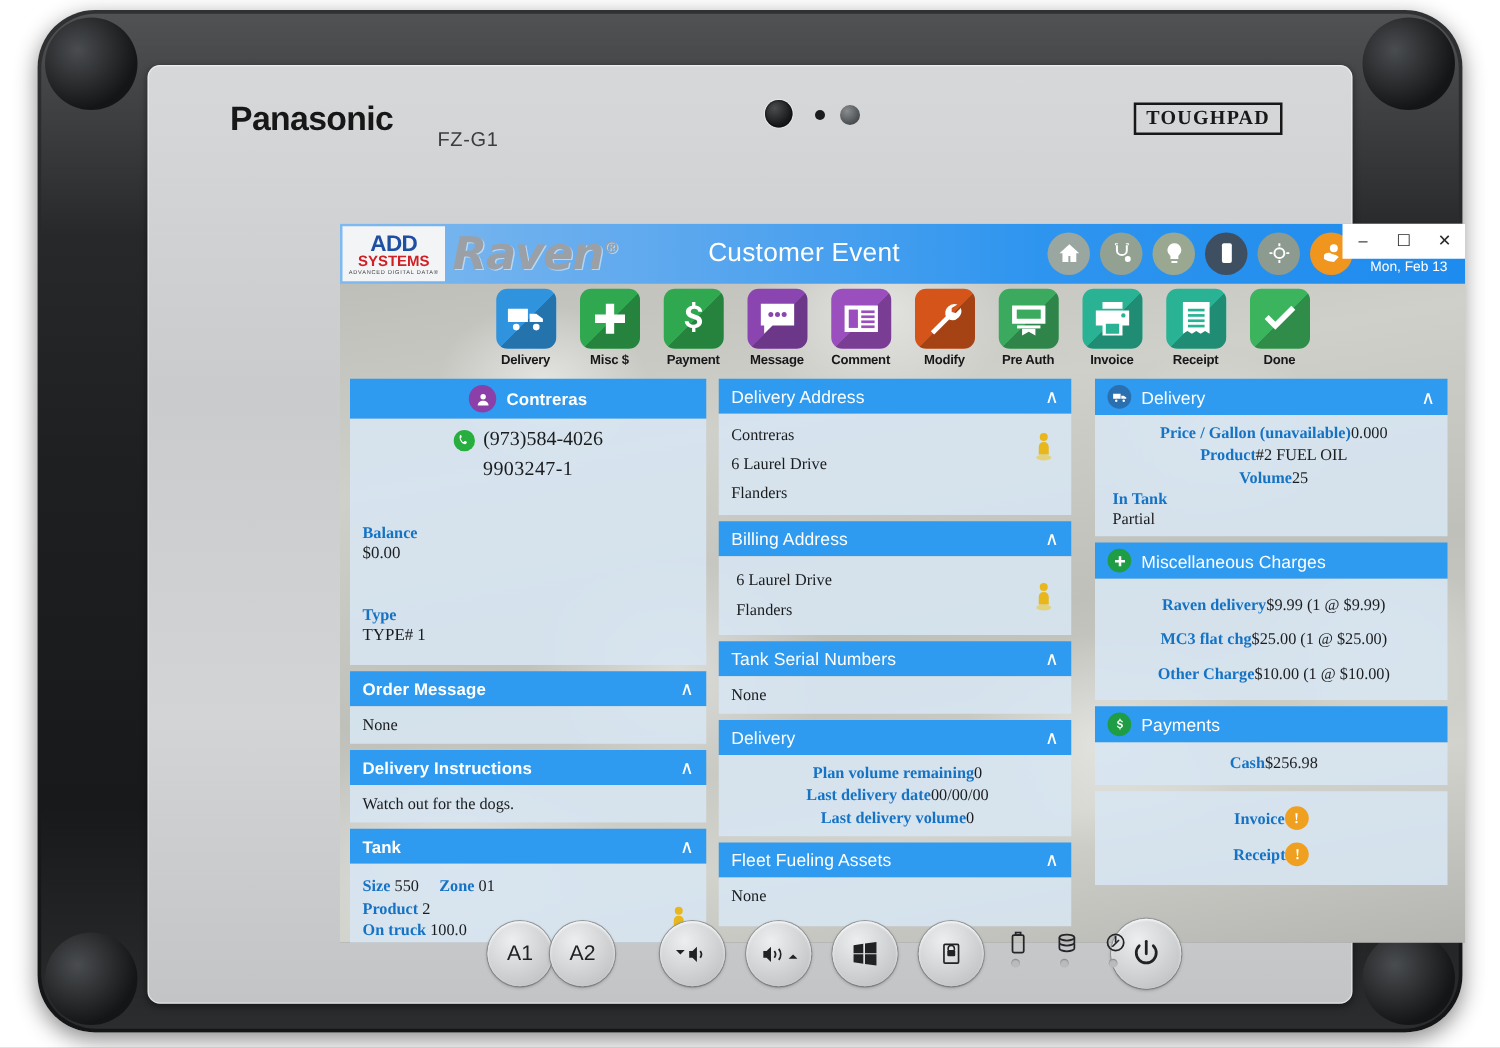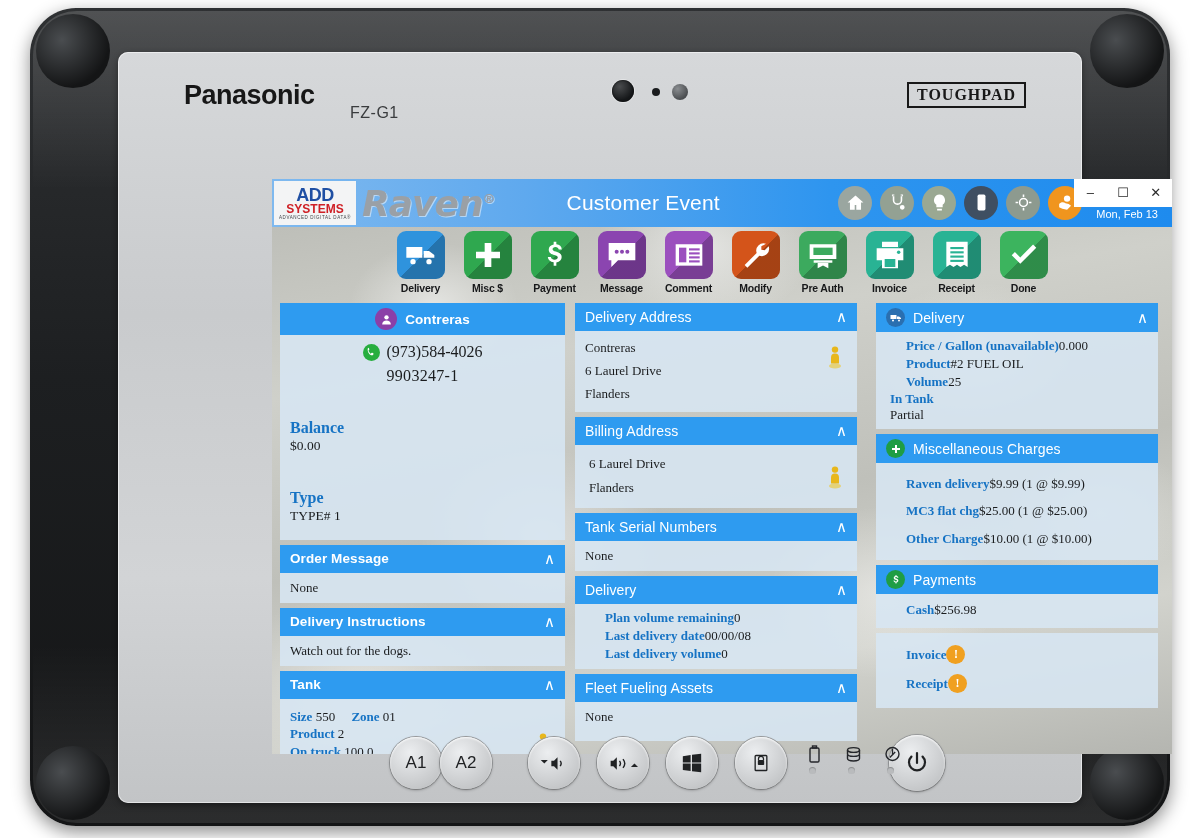--- a/index.html
+++ b/index.html
@@ -197,21 +197,21 @@
   .card-head.light { font-weight:normal; font-size:14px; }
 
   .card-body {
     background: rgba(215,230,243,.88);
     padding:6px 10px 8px 10px;
     font-size:13px; color:#1a1c1e;
     position:relative;
     font-family:Liberation Serif, serif;
   }
   .card-body.tight { padding:5px 10px; }
-  .kv { display:flex; justify-content:flex-start; padding:1px 16px; }
+  .kv { display:flex; justify-content:center; padding:1px 16px; }
   .k { color:#1673c4; font-weight:bold; }
   .v { color:#1a1c1e; }
   .plain { color:#1a1c1e; padding:2px 0; }
   .label-blue { color:#1673c4; font-weight:bold; }
 
   .person-pin {
     position:absolute; right:14px; top:50%; transform:translateY(-50%);
     width:16px; height:24px;
   }
   .person-pin svg { width:16px; height:24px; }
@@ -224,21 +224,21 @@
   }
   .cust-head .avatar svg{ width:13px; height:13px; fill:#fff;}
   .cust-body { text-align:center; padding-top:8px; }
   .cust-phone { font-size:16px; display:flex; align-items:center; justify-content:center; gap:7px;}
   .cust-phone .pic { width:17px;height:17px;border-radius:50%;background:#27ae3f;
                      display:flex;align-items:center;justify-content:center;}
   .cust-phone .pic svg{width:10px;height:10px;fill:#fff;}
   .cust-acct { font-size:16px; margin-top:6px; letter-spacing:.3px;}
   .cust-fields { text-align:left; margin-top:12px; line-height:1.25;}
   .cust-fields .f { margin-bottom:7px; }
-  .cust-fields .f .k { display:block; font-size:16px;margin-top:33px;}
+  .cust-fields .f .k { display:block; font-size:13px;margin-top:33px;}
   .cust-fields .f .v { display:block; font-size:13.5px;}
 
   .warn-badge {
     width:19px; height:19px; border-radius:50%;
     background:#f0a020; display:flex; align-items:center; justify-content:center;
     color:#fff; font-size:12px; font-weight:bold;
   }
 
   
   #btnrow { position:absolute; left:0; right:0; bottom:10px; height:56px; }
@@ -589,21 +589,21 @@
               <span>Delivery</span>
               <span class="chev">∧</span>
             </div>
             <div class="card-body" style="padding:5px 10px 6px 14px;">
               <div class="kv">
                 <span class="k">Plan volume remaining</span>
                 <span class="v">0</span>
                 </div>
               <div class="kv">
                 <span class="k">Last delivery date</span>
-                <span class="v">00/00/08</span>
+                <span class="v">00/00/00</span>
                 </div>
               <div class="kv">
                 <span class="k">Last delivery volume</span>
                 <span class="v">0</span>
                 </div>
             </div>
           </div>
 
           <div>
             <div class="card-head light">

